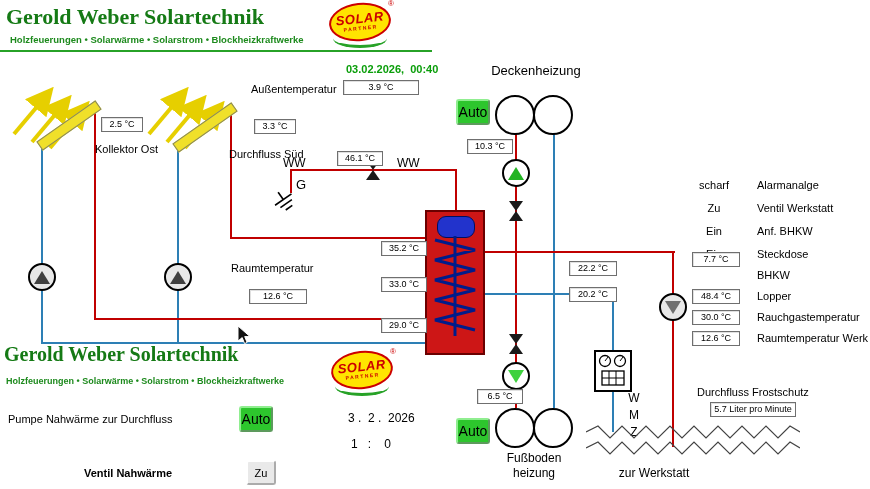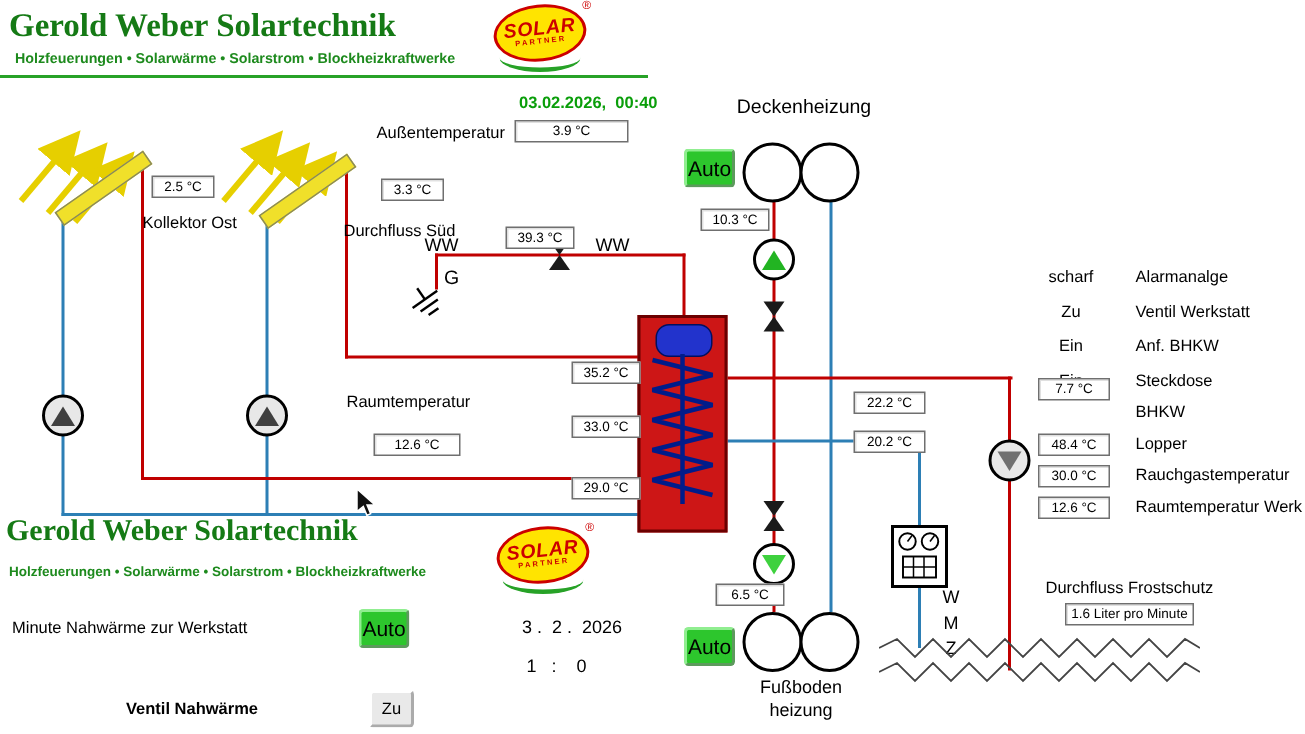--- a/index.html
+++ b/index.html
@@ -116,21 +116,21 @@
   <div class="vbox" style="left:101px;top:117px;width:40px;">2.5 °C</div>
   <div class="vbox" style="left:236px;top:119px;width:40px;margin-left:18px;">3.3 °C</div>
 
   <div class="t t12" style="left:283px;top:156px;">WW</div>
   <div class="t t12" style="left:397px;top:156px;">WW</div>
   <div class="t t13" style="left:296px;top:177px;">G</div>
   <svg class="valve" style="left:365px;top:159px;" width="16" height="22">
     <polygon points="1,1 15,1 8,11" fill="#1a1a1a"></polygon>
       <polygon points="1,21 15,21 8,11" fill="#1a1a1a"></polygon>
   </svg>
-  <div class="vbox" style="left:337px;top:151px;width:44px;">39.3 °C</div>
+  <div class="vbox" style="left:337px;top:151px;width:44px;">46.1 °C</div>
   <svg style="position:absolute;left:270px;top:190px;" width="30" height="26">
     <g stroke="#000" stroke-width="1.6" transform="rotate(-35 15 12)">
       <line x1="15" y1="0" x2="15" y2="9"></line>
       <line x1="5" y1="9" x2="25" y2="9"></line>
       <line x1="8" y1="14" x2="22" y2="14"></line>
       <line x1="11" y1="19" x2="19" y2="19"></line>
     </g>
   </svg>
 
   <div class="tank">
@@ -201,54 +201,55 @@
     </svg>
   </div>
   <div class="t t12 ctr" style="left:624px;top:391px;width:20px;">W</div>
   <div class="t t12 ctr" style="left:624px;top:408px;width:20px;">M</div>
   <div class="t t12 ctr" style="left:624px;top:425px;width:20px;">Z</div>
 
   <svg style="position:absolute;left:586px;top:424px;" width="214" height="34">
     <polyline points="0,8 12,2 24,14 36,2 48,14 60,2 72,14 84,2 96,14 108,2 120,14 132,2 144,14 156,2 168,14 180,2 192,14 204,2 214,8" fill="none" stroke="#444" stroke-width="1.2"></polyline>
     <polyline points="0,24 12,18 24,30 36,18 48,30 60,18 72,30 84,18 96,30 108,18 120,30 132,18 144,30 156,18 168,30 180,18 192,30 204,18 214,24" fill="none" stroke="#444" stroke-width="1.2"></polyline>
   </svg>
+  <div class="t t12 ctr" style="left:584px;top:466px;width:140px;">zur Werkstatt</div>
 
   <div class="t ctr" style="left:686px;top:179px;width:56px;">scharf</div>
   <div class="t" style="left:757px;top:179px;">Alarmanalge</div>
   <div class="t ctr" style="left:686px;top:202px;width:56px;">Zu</div>
   <div class="t" style="left:757px;top:202px;">Ventil Werkstatt</div>
   <div class="t ctr" style="left:686px;top:225px;width:56px;">Ein</div>
   <div class="t" style="left:757px;top:225px;">Anf. BHKW</div>
   <div class="t ctr" style="left:686px;top:248px;width:56px;">Ein</div>
   <div class="t" style="left:757px;top:248px;">Steckdose</div>
 
   <div class="vbox" style="left:692px;top:252px;width:46px;">7.7 °C</div>
   <div class="t" style="left:757px;top:269px;">BHKW</div>
   <div class="vbox" style="left:692px;top:289px;width:46px;">48.4 °C</div>
   <div class="t" style="left:757px;top:290px;">Lopper</div>
   <div class="vbox" style="left:692px;top:310px;width:46px;">30.0 °C</div>
   <div class="t" style="left:757px;top:311px;">Rauchgastemperatur</div>
   <div class="vbox" style="left:692px;top:331px;width:46px;">12.6 °C</div>
   <div class="t" style="left:757px;top:332px;">Raumtemperatur Werk</div>
 
   <div class="t" style="left:697px;top:386px;">Durchfluss Frostschutz</div>
-  <div class="vbox" style="left:710px;top:402px;width:84px;">1.6 Liter pro Minute</div>
+  <div class="vbox" style="left:710px;top:402px;width:84px;">5.7 Liter pro Minute</div>
 
   <div class="brand-title" style="left:4px;top:343px;font-size:20px;">Gerold Weber Solartechnik</div>
   <div class="brand-sub" style="left:6px;top:376px;font-size:9px;">Holzfeuerungen • Solarwärme • Solarstrom • Blockheizkraftwerke</div>
   <div class="badge" style="left:330px;top:348px;">
     <div class="sw"></div>
     <div class="oval">
       <span class="nm">SOLAR</span>
       <span class="sb">PARTNER</span>
     </div>
     <span class="rg">®</span>
   </div>
 
-  <div class="t" style="left:8px;top:413px;">Minute Nahwärme zur Werkstatt</div>
+  <div class="t" style="left:8px;top:413px;">Pumpe Nahwärme zur Durchfluss</div>
   <div class="btn green" style="left:239px;top:406px;">Auto</div>
   <div class="t t12 pre" style="left:348px;top:411px;">3 .  2 .  2026</div>
   <div class="t t12 pre" style="left:351px;top:437px;">1   :    0</div>
 
   <div class="t" style="left:84px;top:467px;font-weight:bold;">Ventil Nahwärme</div>
   <div class="btn gray" style="left:246px;top:460px;">Zu</div>
 
   <svg style="position:absolute;left:237px;top:325px;" width="16" height="22">
     <polygon points="1,1 1,16 5.2,12.6 7.6,18.6 10.1,17.4 7.7,11.6 13,11.6" fill="#111" stroke="#fff" stroke-width="1"></polygon>
   </svg>

